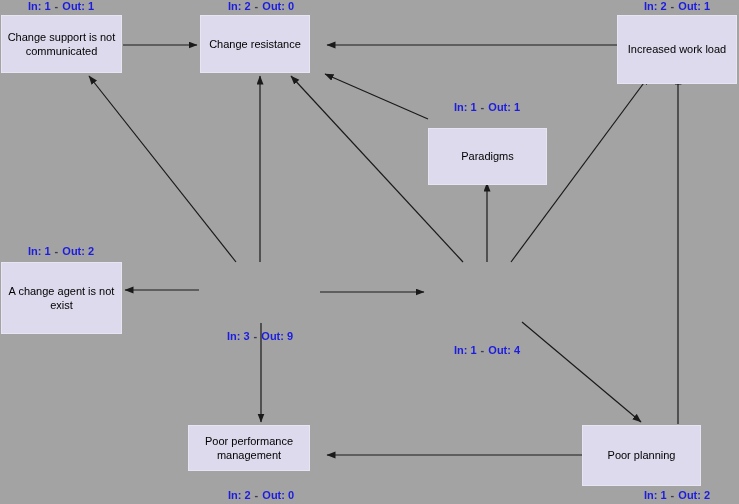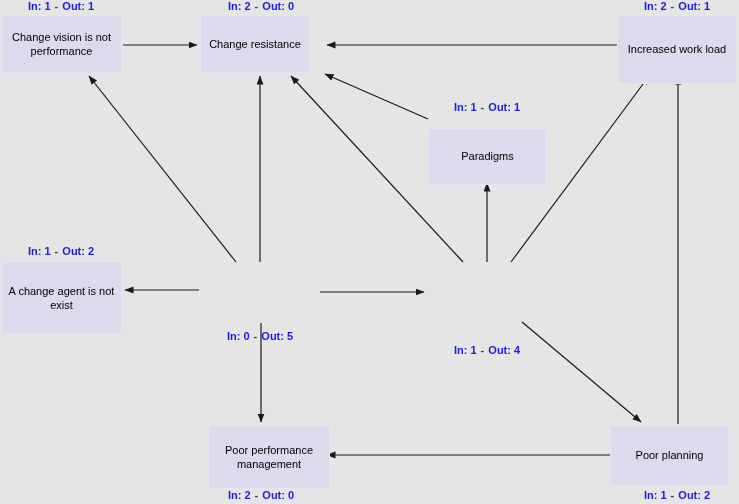--- a/index.html
+++ b/index.html
@@ -1,19 +1,19 @@
 <!DOCTYPE html>
 <html><head>
 <meta charset="utf-8">
 <style>
   html,body{margin:0;padding:0;background:#fff;}
   #canvas{
     position:relative;
     width:739px;height:504px;
-    background:#e5e5e5;
+    background:#a3a3a3;
     font-family:"Liberation Sans", sans-serif;
     overflow:hidden;
     text-decoration:underline;
   }
   #edges-svg{
     position:absolute;left:0;top:0;width:739px;height:504px;
     z-index:1;
   }
   .node{
     position:absolute;
@@ -62,21 +62,21 @@
       <line x1="522" y1="322" x2="641" y2="422" stroke="#1a1a1a" stroke-width="1.2" marker-end="url(#arrow)"></line>
       <line x1="617" y1="455" x2="327" y2="455" stroke="#1a1a1a" stroke-width="1.2" marker-end="url(#arrow)"></line>
     </svg>
 
   <div class="io-label" style="left:61px;top:0px">
     <span>In: 1</span>
     <span class="dash">-</span>
     <span>Out: 1</span>
   </div>
   <div class="node" style="left:1px;top:15px;width:121px;height:58px">
-    <span>Change vision is not performance</span>
+    <span>Change support is not communicated</span>
   </div>
 
   <div class="io-label" style="left:261px;top:0px">
     <span>In: 2</span>
     <span class="dash">-</span>
     <span>Out: 0</span>
   </div>
   <div class="node" style="left:200px;top:15px;width:110px;height:58px">
     <span>Change resistance</span>
   </div>
@@ -102,41 +102,41 @@
   <div class="io-label" style="left:61px;top:245px">
     <span>In: 1</span>
     <span class="dash">-</span>
     <span>Out: 2</span>
   </div>
   <div class="node" style="left:1px;top:262px;width:121px;height:72px">
     <span>A change agent is not exist</span>
   </div>
 
   <div class="io-label" style="left:260px;top:330px">
-    <span>In: 0</span>
+    <span>In: 3</span>
     <span class="dash">-</span>
-    <span>Out: 5</span>
+    <span>Out: 9</span>
   </div>
 
   <div class="io-label" style="left:487px;top:344px">
     <span>In: 1</span>
     <span class="dash">-</span>
     <span>Out: 4</span>
   </div>
 
-  <div class="node" style="left:208px;top:425px;width:122px;height:64px">
+  <div class="node" style="left:188px;top:425px;width:122px;height:46px">
     <span>Poor performance management</span>
   </div>
   <div class="io-label" style="left:261px;top:489px">
     <span>In: 2</span>
     <span class="dash">-</span>
     <span>Out: 0</span>
   </div>
 
-  <div class="node" style="left:610px;top:425px;width:119px;height:61px">
+  <div class="node" style="left:582px;top:425px;width:119px;height:61px">
     <span>Poor planning</span>
   </div>
   <div class="io-label" style="left:677px;top:489px">
     <span>In: 1</span>
     <span class="dash">-</span>
     <span>Out: 2</span>
   </div>
 
 </div>
 

